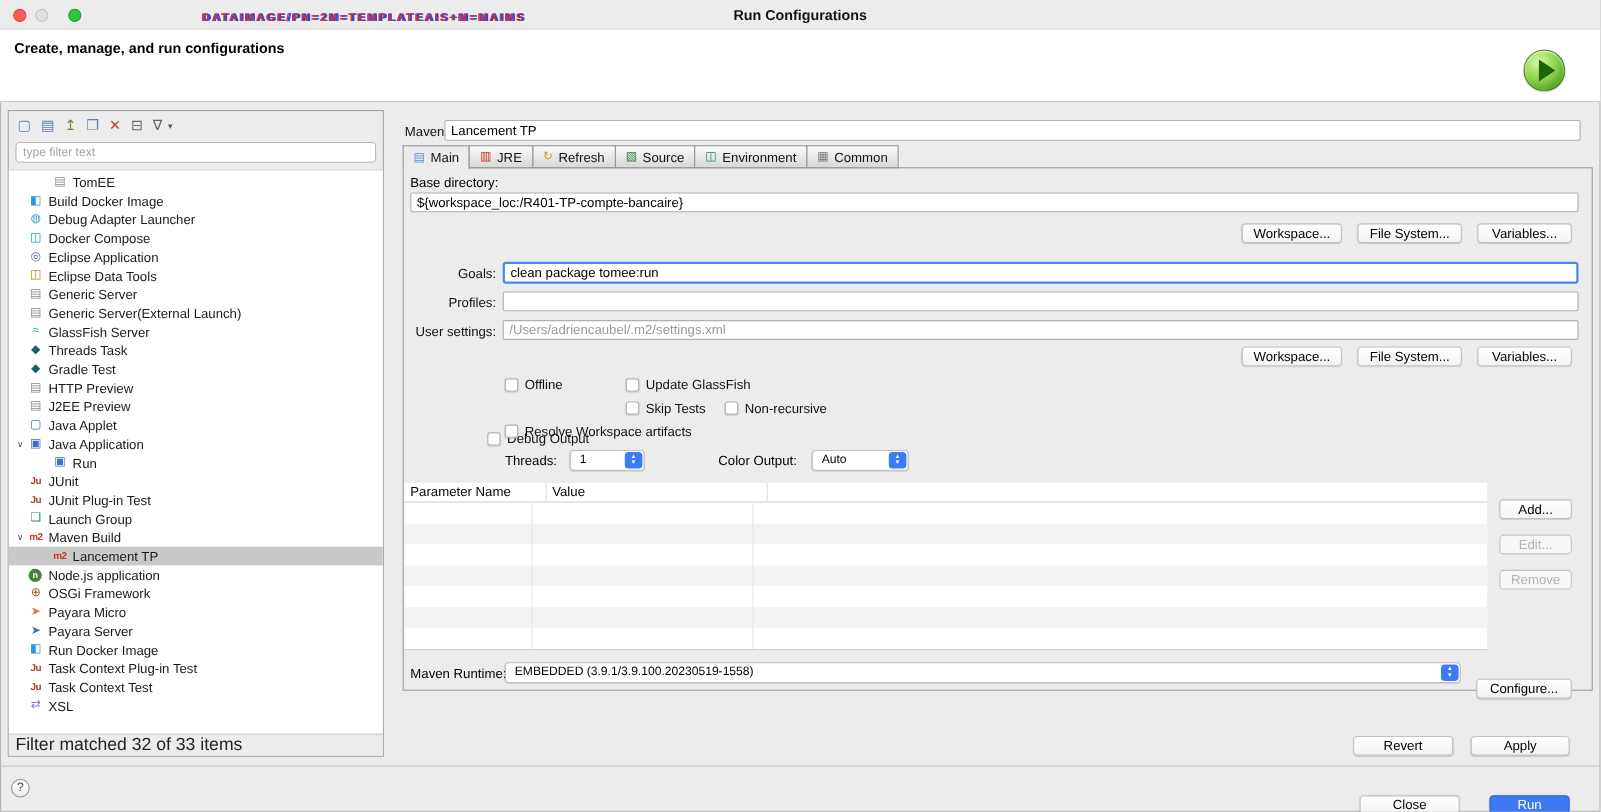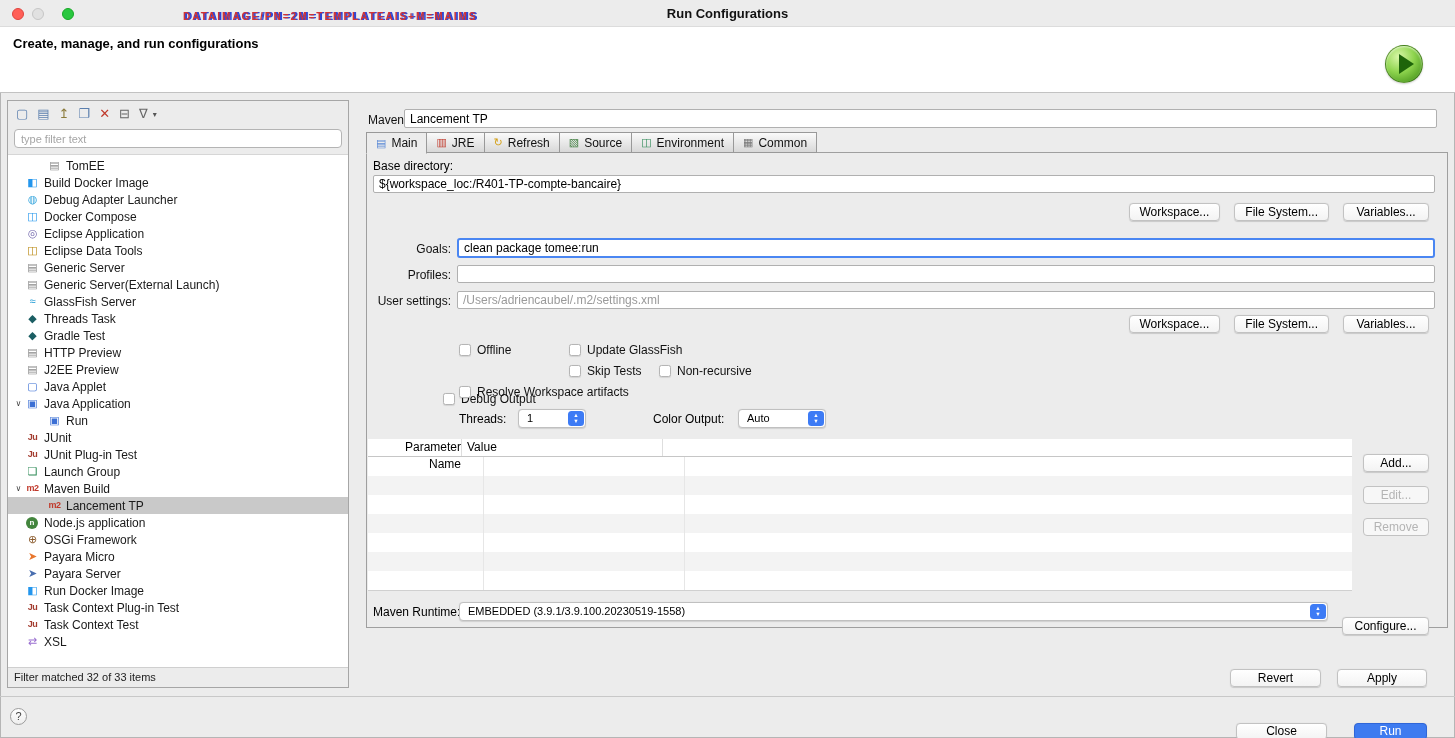--- a/index.html
+++ b/index.html
@@ -45,21 +45,21 @@
     border-top:1px solid #d6d6d6; overflow:hidden; padding-top:2px; }
   .tree-row { height:17px; display:flex; align-items:center; font-size:12px; white-space:nowrap; }
   .tree-row.selected { background:#c9c9c9; }
   .chev { width:13px; font-size:8px; color:#444; text-align:center; flex:0 0 13px; }
   .ticon { width:15px; flex:0 0 15px; margin-right:4px; font-size:11px; line-height:13px; text-align:center; display:inline-block; }
   .ticon.text { font-size:9px; font-weight:bold; letter-spacing:-0.5px; }
   .ticon.chip { width:12px; height:12px; flex:0 0 12px; border-radius:50%; color:#fff; font-size:8px;
     font-weight:bold; line-height:12px; margin:0 6px 0 1px; }
   .tlabel { color:#1a1a1a; }
   .lp-status { position:absolute; left:0; right:0; bottom:0; height:20px; border-top:1px solid #cfcfcf;
-    line-height:19px; padding-left:6px; font-size:11px; color:#222; background:#ececec; }
+    line-height:19px; padding-left:6px; font-size:16px; color:#222; background:#ececec; }
 
   
   .name-label { position:absolute; left:368px; top:113px; }
   .name-input { position:absolute; left:404px; top:109px; right:18px; height:19px;
     border:1px solid #b0b0b0; border-radius:2px; background:#fff; padding:0 5px; font-size:12px;
     font-family:"Liberation Sans", sans-serif; color:#000; }
 
   .tabs { position:absolute; left:366px; top:132px; height:21px; display:flex; z-index:3; }
   .tab { display:flex; align-items:center; gap:5px; padding:0 9px; height:21px;
     border:1px solid #999; margin-right:-1px; background:linear-gradient(#fafafa,#d8d8d8); font-size:12px; cursor:default; }
@@ -92,21 +92,21 @@
     line-height:17px; padding:0 24px 0 8px; font-size:11px; color:#000; box-shadow:0 0.5px 1px rgba(0,0,0,.12);
     white-space:nowrap; overflow:hidden; }
   .popup .step { position:absolute; right:1px; top:1px; width:16px; height:15px; background:#3d7bf5;
     border-radius:3.5px; color:#fff; display:flex; flex-direction:column; align-items:center; justify-content:center; }
   .popup .step span { font-size:5.5px; line-height:5.5px; }
 
   
   .ptable { position:absolute; left:1px; top:286px; width:984px; background:#fff; border-bottom:1px solid #d0d0d0; }
   .thead { display:flex; height:18px; border-bottom:1px solid #c6c6c6; background:#fff; }
   .th { font-size:12px; line-height:17px; padding-left:5px; border-right:1px solid #dedede; color:#000; }
-  .th.c1 { width:94px;text-align:right; } .th.c2 { width:201px; } .th.c3 { flex:1; border-right:none; }
+  .th.c1 { width:129px; } .th.c2 { width:201px; } .th.c3 { flex:1; border-right:none; }
   .trow { height:19px; background:#fff; }
   .trow.alt { background:#f3f3f3; }
   .vline { position:absolute; top:18px; bottom:0; width:1px; background:#e6e6e6; }
 
   
   .sep { position:absolute; left:0; right:0; top:696px; height:1px; background:#c8c8c8; }
   .help { position:absolute; left:10px; top:708px; width:17px; height:17px; border:1px solid #9c9c9c;
     border-radius:50%; text-align:center; line-height:15px; font-size:11px; color:#444; background:linear-gradient(#fff,#eee); }
 
   .abs { position:absolute;margin-top:15px; }

